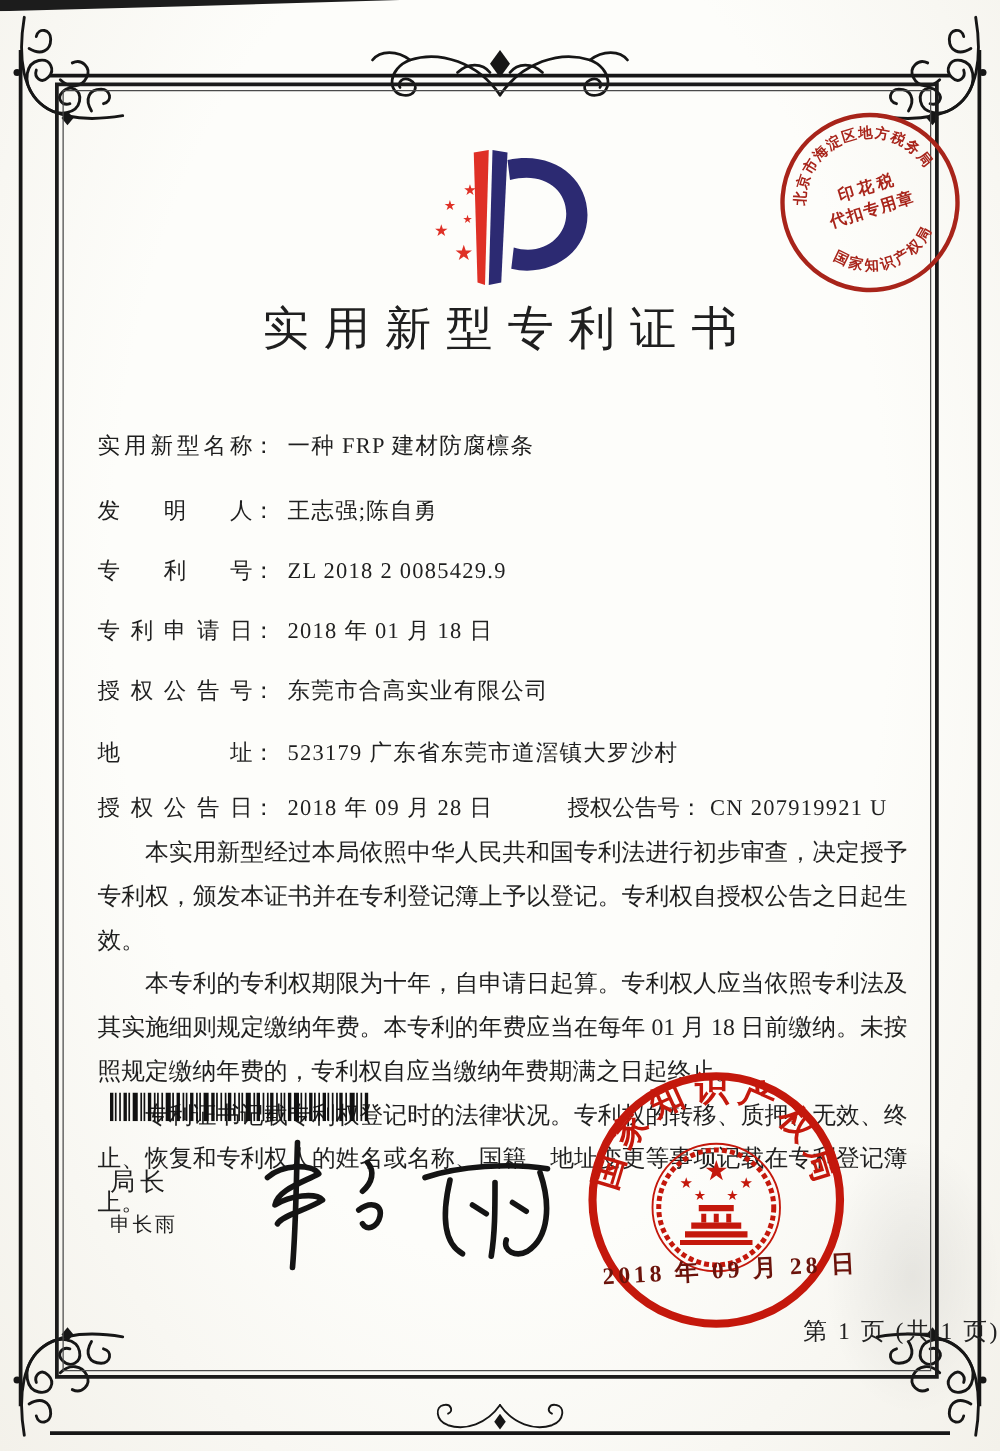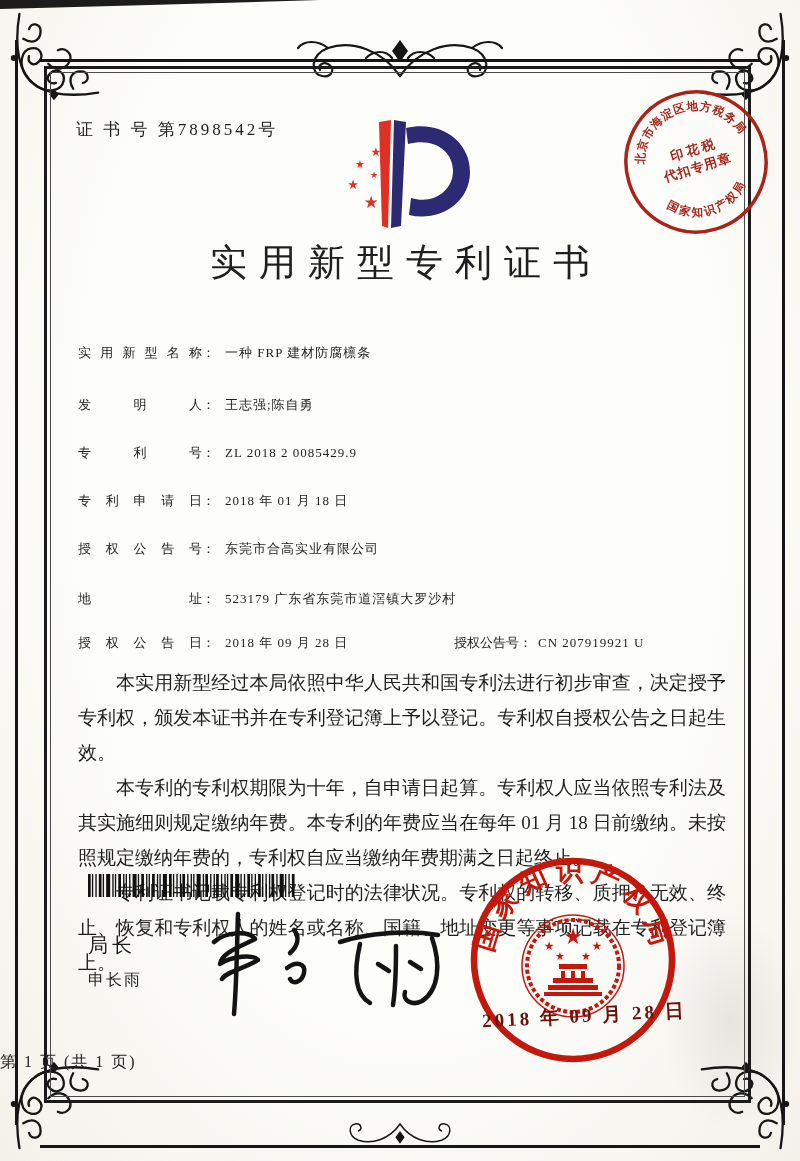--- a/index.html
+++ b/index.html
@@ -30,42 +30,42 @@
   .inner-frame{position:absolute;left:44px;top:66px;width:707px;height:1037px;
     border:3px solid #1b1b1b;box-sizing:border-box;}
   .inner-frame-line{position:absolute;inset:3px;border:1px solid #4a4a4a;}
   
   .cert-no{position:absolute;left:76px;top:118px;font-size:17px;letter-spacing:3px;}
   .logo{position:absolute;left:322px;top:118px;width:160px;height:114px;}
   .tax-stamp{position:absolute;left:620px;top:86px;width:152px;height:152px;transform:rotate(-17deg);}
   .doc-title{position:absolute;left:0;right:0;top:238px;text-align:center;
     font-size:37px;font-weight:400;letter-spacing:12px;text-indent:12px;}
   
-  .field-row{position:absolute;left:78px;font-size:13px;white-space:nowrap;}
+  .field-row{position:absolute;left:78px;font-size:18px;white-space:nowrap;}
   .field-label{display:inline-block;width:124px;text-align:justify;text-align-last:justify;}
   .field-value{margin-left:10px;letter-spacing:1px;}
   .grant-no{position:absolute;left:376px;top:0;}
   .grant-no .field-value{margin-left:6px;}
   
   .paragraphs{position:absolute;left:78px;top:666px;width:648px;
     font-size:19px;line-height:1.84;text-align:justify;}
   .paragraphs p{margin:0;text-indent:2em;}
   
   .barcode{position:absolute;left:88px;top:874px;width:212px;height:23px;}
   
   .director-title{position:absolute;left:88px;top:932px;font-size:20px;letter-spacing:4px;font-family:Liberation Serif, serif;}
   .director-name{position:absolute;left:88px;top:970px;font-size:16px;letter-spacing:2px;}
   .signature{position:absolute;left:192px;top:906px;width:272px;height:118px;}
   
   .big-seal{position:absolute;left:466px;top:853px;width:214px;height:214px;}
   .seal-date{position:absolute;left:482px;top:1003px;font-size:19px;font-weight:bold;
     color:#6b130b;letter-spacing:3px;transform:rotate(-3deg);white-space:nowrap;}
   
-  .footer{position:absolute;left:0;right:0;top:1052px;text-align:left;
-    font-size:16px;letter-spacing:2px;color:#222;}
+  .footer{position:absolute;left:0;right:0;top:1052px;text-align:right;
+    font-size:19px;letter-spacing:2px;color:#222;}
 </style>
 </head>
 <body>
 
 <div class="page">
 
   <div class="photo-sliver-tl"></div>
   <div class="photo-smudge-br"></div>
 
   <div class="ob-line ob-top"></div>
@@ -134,21 +134,20 @@
       <path d="M130,48 C112,22 82,12 58,20 C40,27 40,46 52,48 C62,50 66,40 58,36"></path>
       <path d="M130,48 C148,22 178,12 202,20 C220,27 220,46 208,48 C198,50 194,40 202,36"></path>
     </g>
     <path d="M130,14 l8,11 -8,11 -8,-11 z" fill="#161616"></path>
   </svg>
 
   <div class="inner-frame">
     <div class="inner-frame-line"></div>
   </div>
 
-  <div class="cert-no">证 书 号 第7898542号</div>
 
   <svg class="logo" viewBox="0 0 160 114">
     <polygon points="57,4 69,2 66,110 60,108" fill="#df3026"></polygon>
     <polygon points="72,2 84,4 79,108 69,110" fill="#2c2a72"></polygon>
     <path d="M84,10 C120,2 148,24 148,54 C148,86 116,104 87,97 L89,80 C112,87 131,72 131,53 C131,33 112,19 86,26 Z" fill="#2c2a72"></path>
     <text x="54" y="38" font-size="12" fill="#df3026" text-anchor="middle">★</text>
     <text x="38" y="50" font-size="11" fill="#df3026" text-anchor="middle">★</text>
     <text x="52" y="60" font-size="9" fill="#df3026" text-anchor="middle">★</text>
     <text x="31" y="71" font-size="13" fill="#df3026" text-anchor="middle">★</text>
     <text x="49" y="90" font-size="17" fill="#df3026" text-anchor="middle">★</text>

